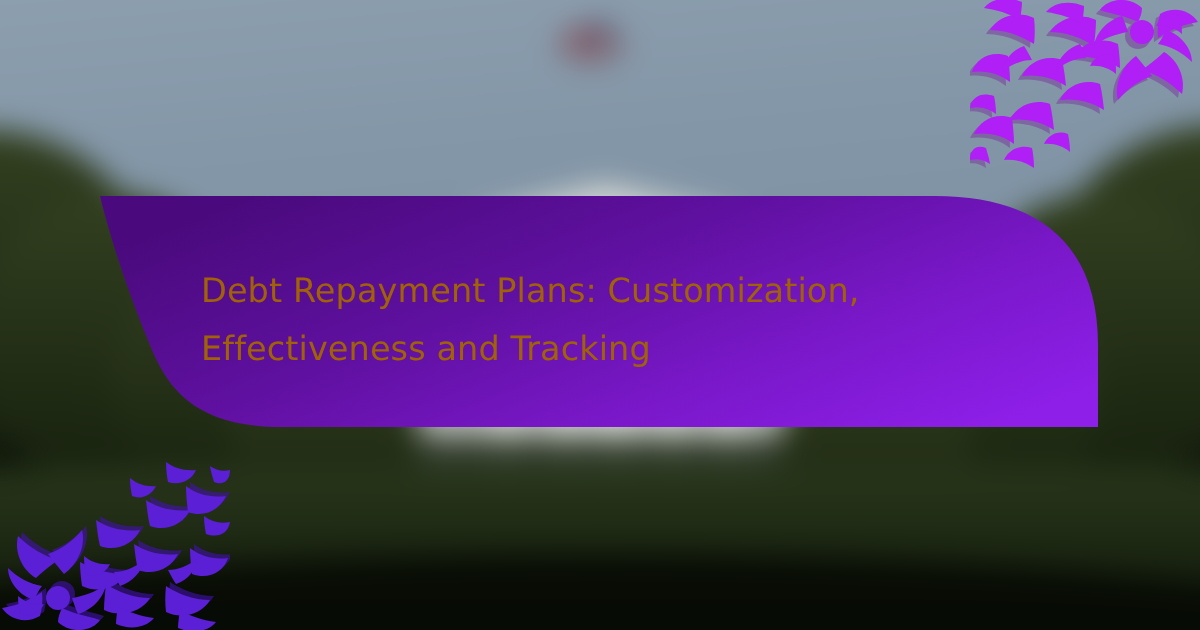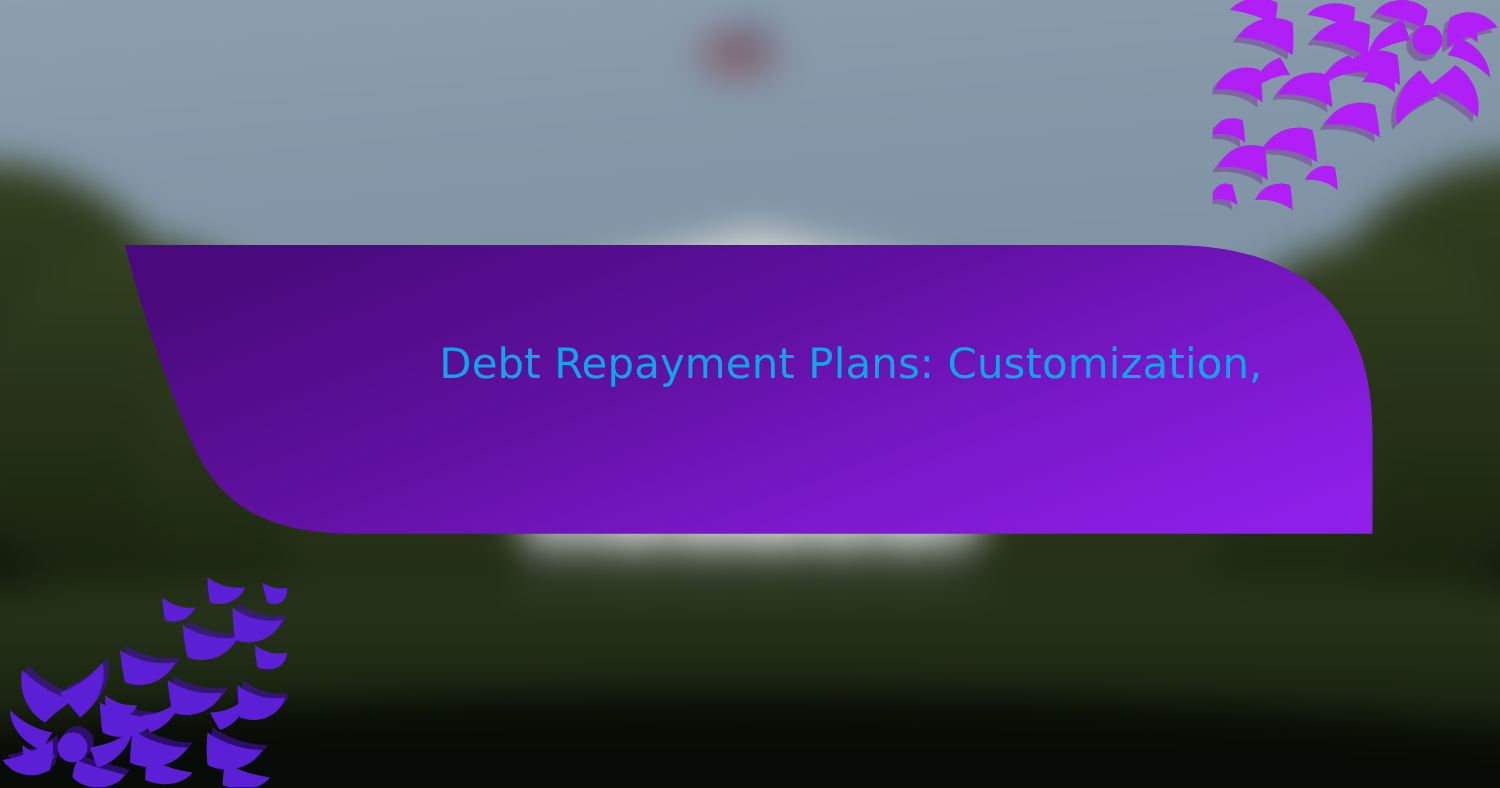--- a/index.html
+++ b/index.html
@@ -37,25 +37,25 @@
     left: 0; top: 0;
     width: 1200px;
     height: 630px;
     pointer-events: none;
   }
   .banner-wrap svg { display: block; width: 1200px; height: 630px; }
 
   
   .title-block {
     position: absolute;
-    left: 190px;
+    left: 201px;
     top: 262px;
     width: 820px;
-    text-align: right;
-    color: #0ea5e9;
+    text-align: left;
+    color: #a16207;
     font-size: 33.5px;
     line-height: 58px;
     font-weight: 400;
     letter-spacing: 0.1px;
     text-rendering: geometricPrecision;
   }
   .title-line { display: block; white-space: nowrap; }
 
   
   .ornament {
@@ -179,20 +179,21 @@
         L 1098,427
         L 283,427
         C 205,427 172,398 152,350
         C 128,293 110,237 100,196
         Z" fill="url(#bannerGrad)"></path>
     </svg>
   </div>
 
   <div class="title-block">
     <span class="title-line">Debt Repayment Plans: Customization,</span>
+    <span class="title-line">Effectiveness and Tracking</span>
   </div>
 
   <div class="ornament top-right">
     <svg viewBox="0 0 230 175" aria-hidden="true">
       <g transform="translate(230,0) scale(-1,1)">
         <g opacity="0.55" transform="translate(4,4)">
           <g class="orn-fill2" fill="#7a3f9e">
             <circle cx="58" cy="32" r="13"></circle>
             <path d="M58 8 C 70 -4 92 -2 100 10 C 88 14 74 16 62 22 C 60 18 58 13 58 8 Z"></path>
             <path d="M40 14 C 26 6 10 10 2 22 C 16 24 30 30 42 38 C 43 30 42 21 40 14 Z"></path>

